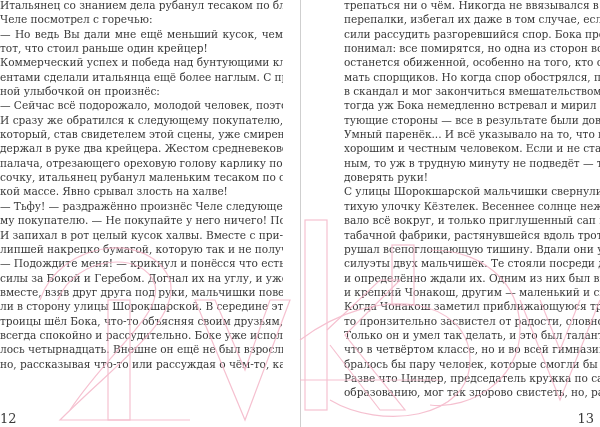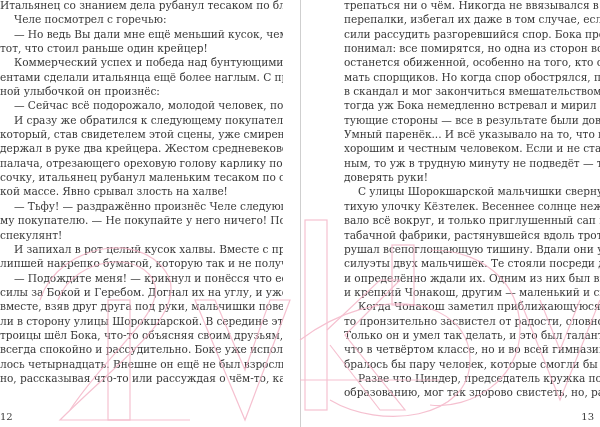--- a/index.html
+++ b/index.html
@@ -7,23 +7,23 @@
          font-family:"DejaVu Serif","Liberation Serif",serif; color:#3a3a3a; }
   .page { position:absolute; top:0; height:427px; }
   .page-left { left:0; width:300px; }
   .page-right { left:300px; width:300px; }
   .divider { position:absolute; left:300px; top:0; width:1px; height:427px; background:#cfcfcf; }
   .text { position:absolute; top:-2px; }
   .page-left .text { left:0; width:283px; }
   .page-right .text { left:44px; width:256px; }
   .line { height:14.35px; line-height:14.35px; font-size:10.6px; white-space:nowrap;
           text-align:justify; text-align-last:justify; overflow:hidden; letter-spacing:-0.05px; }
-  .line.indent { padding-left:14px; }
+  .line.indent { }
   .line.last { text-align-last:left; }
-  .page-num { position:absolute; font-size:10px; color:#3a3a3a; top:411px; }
+  .page-num { position:absolute; font-size:13px; color:#3a3a3a; top:411px; }
   .page-left .page-num { left:0; }
   .page-right .page-num { right:6px; }
   .watermark { position:absolute; left:0; top:0; width:600px; height:427px; pointer-events:none; }
 </style>
 </head>
 <body>
 
 <div class="page page-left">
   <div class="text" id="left-text">
       <div class="line">Итальянец со знанием дела рубанул тесаком по блоку</div>
@@ -35,21 +35,20 @@
       <div class="line last">ной улыбочкой он произнёс:</div>
       <div class="line indent">— Сейчас всё подорожало, молодой человек, поэто-</div>
       <div class="line indent">И сразу же обратился к следующему покупателю,</div>
       <div class="line">который, став свидетелем этой сцены, уже смиренно</div>
       <div class="line">держал в руке два крейцера. Жестом средневекового</div>
       <div class="line">палача, отрезающего ореховую голову карлику по ку-</div>
       <div class="line">сочку, итальянец рубанул маленьким тесаком по слад-</div>
       <div class="line last">кой массе. Явно срывал злость на халве!</div>
       <div class="line indent">— Тьфу! — раздражённо произнёс Челе следующе-</div>
       <div class="line">му покупателю. — Не покупайте у него ничего! Подлый</div>
-      <div class="line last">спекулянт!</div>
       <div class="line indent">И запихал в рот целый кусок халвы. Вместе с при-</div>
       <div class="line">липшей накрепко бумагой, которую так и не получи-</div>
       <div class="line indent">— Подождите меня! — крикнул и понёсся что есть</div>
       <div class="line">силы за Бокой и Геребом. Догнал их на углу, и уже все</div>
       <div class="line">вместе, взяв друг друга под руки, мальчишки поверну-</div>
       <div class="line">ли в сторону улицы Шорокшарской. В середине этой</div>
       <div class="line">троицы шёл Бока, что-то объясняя своим друзьям, как</div>
       <div class="line">всегда спокойно и рассудительно. Боке уже исполни-</div>
       <div class="line">лось четырнадцать. Внешне он ещё не был взрослым,</div>
       <div class="line">но, рассказывая что-то или рассуждая о чём-то, казался</div>

